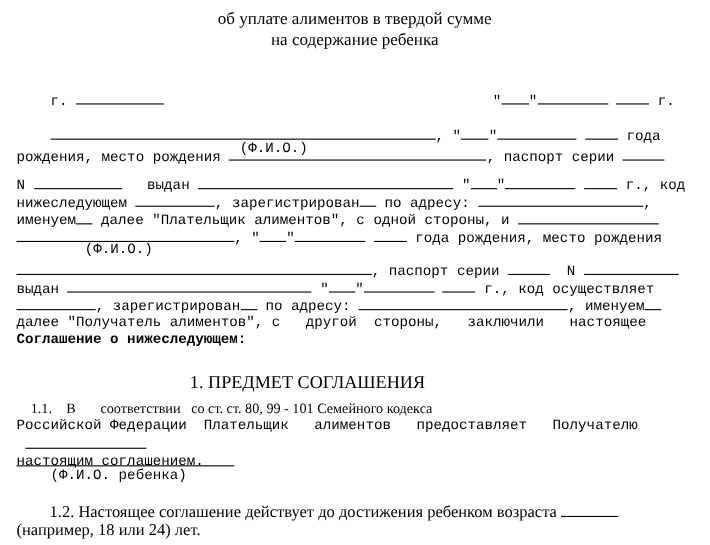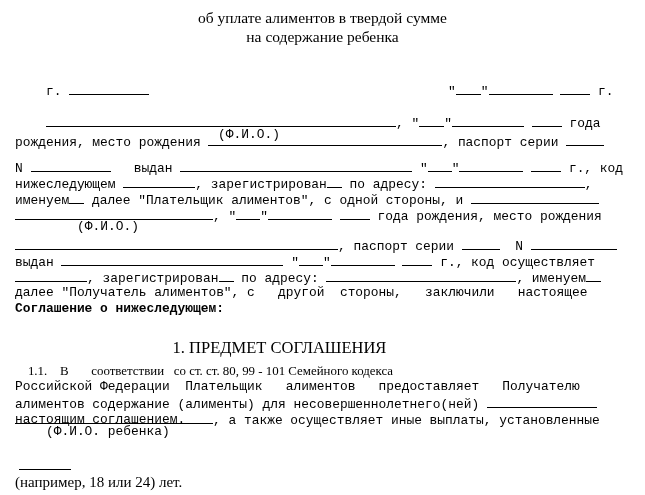--- a/index.html
+++ b/index.html
@@ -43,19 +43,19 @@
 
 <div class="mono" style="top:269px;"><span class="u" style="width:72px"></span><span>, зарегистрирован</span><span class="u" style="width:15px"></span> <span>по адресу:</span> <span class="u" style="width:190px"></span><span>, именуем</span><span class="u" style="width:15px"></span></div>
 
 <div class="mono" style="top:285px;">далее "Получатель алиментов", с   другой  стороны,   заключили   настоящее</div>
 <div class="mono" style="top:301px;font-weight:bold;">Соглашение о нижеследующем:</div>
 
 <div class="sec">1. ПРЕДМЕТ СОГЛАШЕНИЯ</div>
 
 <div class="mono" style="top:363px;font-family:Liberation Serif, serif;">    1.1.    В       соответствии   со ст. ст. 80, 99 - 101 Семейного кодекса</div>
 <div class="mono" style="top:379px;">Российской Федерации  Плательщик   алиментов   предоставляет   Получателю</div>
-<div class="mono" style="top:395px;"><span>алиментов содержание (алименты) для несовершеннолетнего(ней)</span> <span class="u" style="width:110px"></span></div>
-<div class="mono" style="top:411px;"><span class="u" style="width:198px"></span><span>, а также осуществляет иные выплаты, установленные</span></div>
+<div class="mono" style="top:395px;"> <span class="u" style="width:110px"></span></div>
+<div class="mono" style="top:411px;"><span class="u" style="width:198px"></span></div>
 <div class="mono" style="top:424px;">    (Ф.И.О. ребенка)</div>
 <div class="mono" style="top:412px;">настоящим соглашением.</div>
 
-<div class="serif-p" style="top:456px;"> <span class="u" style="width:52px; height:13px"></span></div>
+<div class="serif-p" style="top:456px;"><span>        1.2. Настоящее соглашение действует до достижения ребенком возраста</span> <span class="u" style="width:52px; height:13px"></span></div>
 <div class="serif-p" style="top:473px;text-align:right;">(например, 18 или 24) лет.</div>
 
 </body></html>

